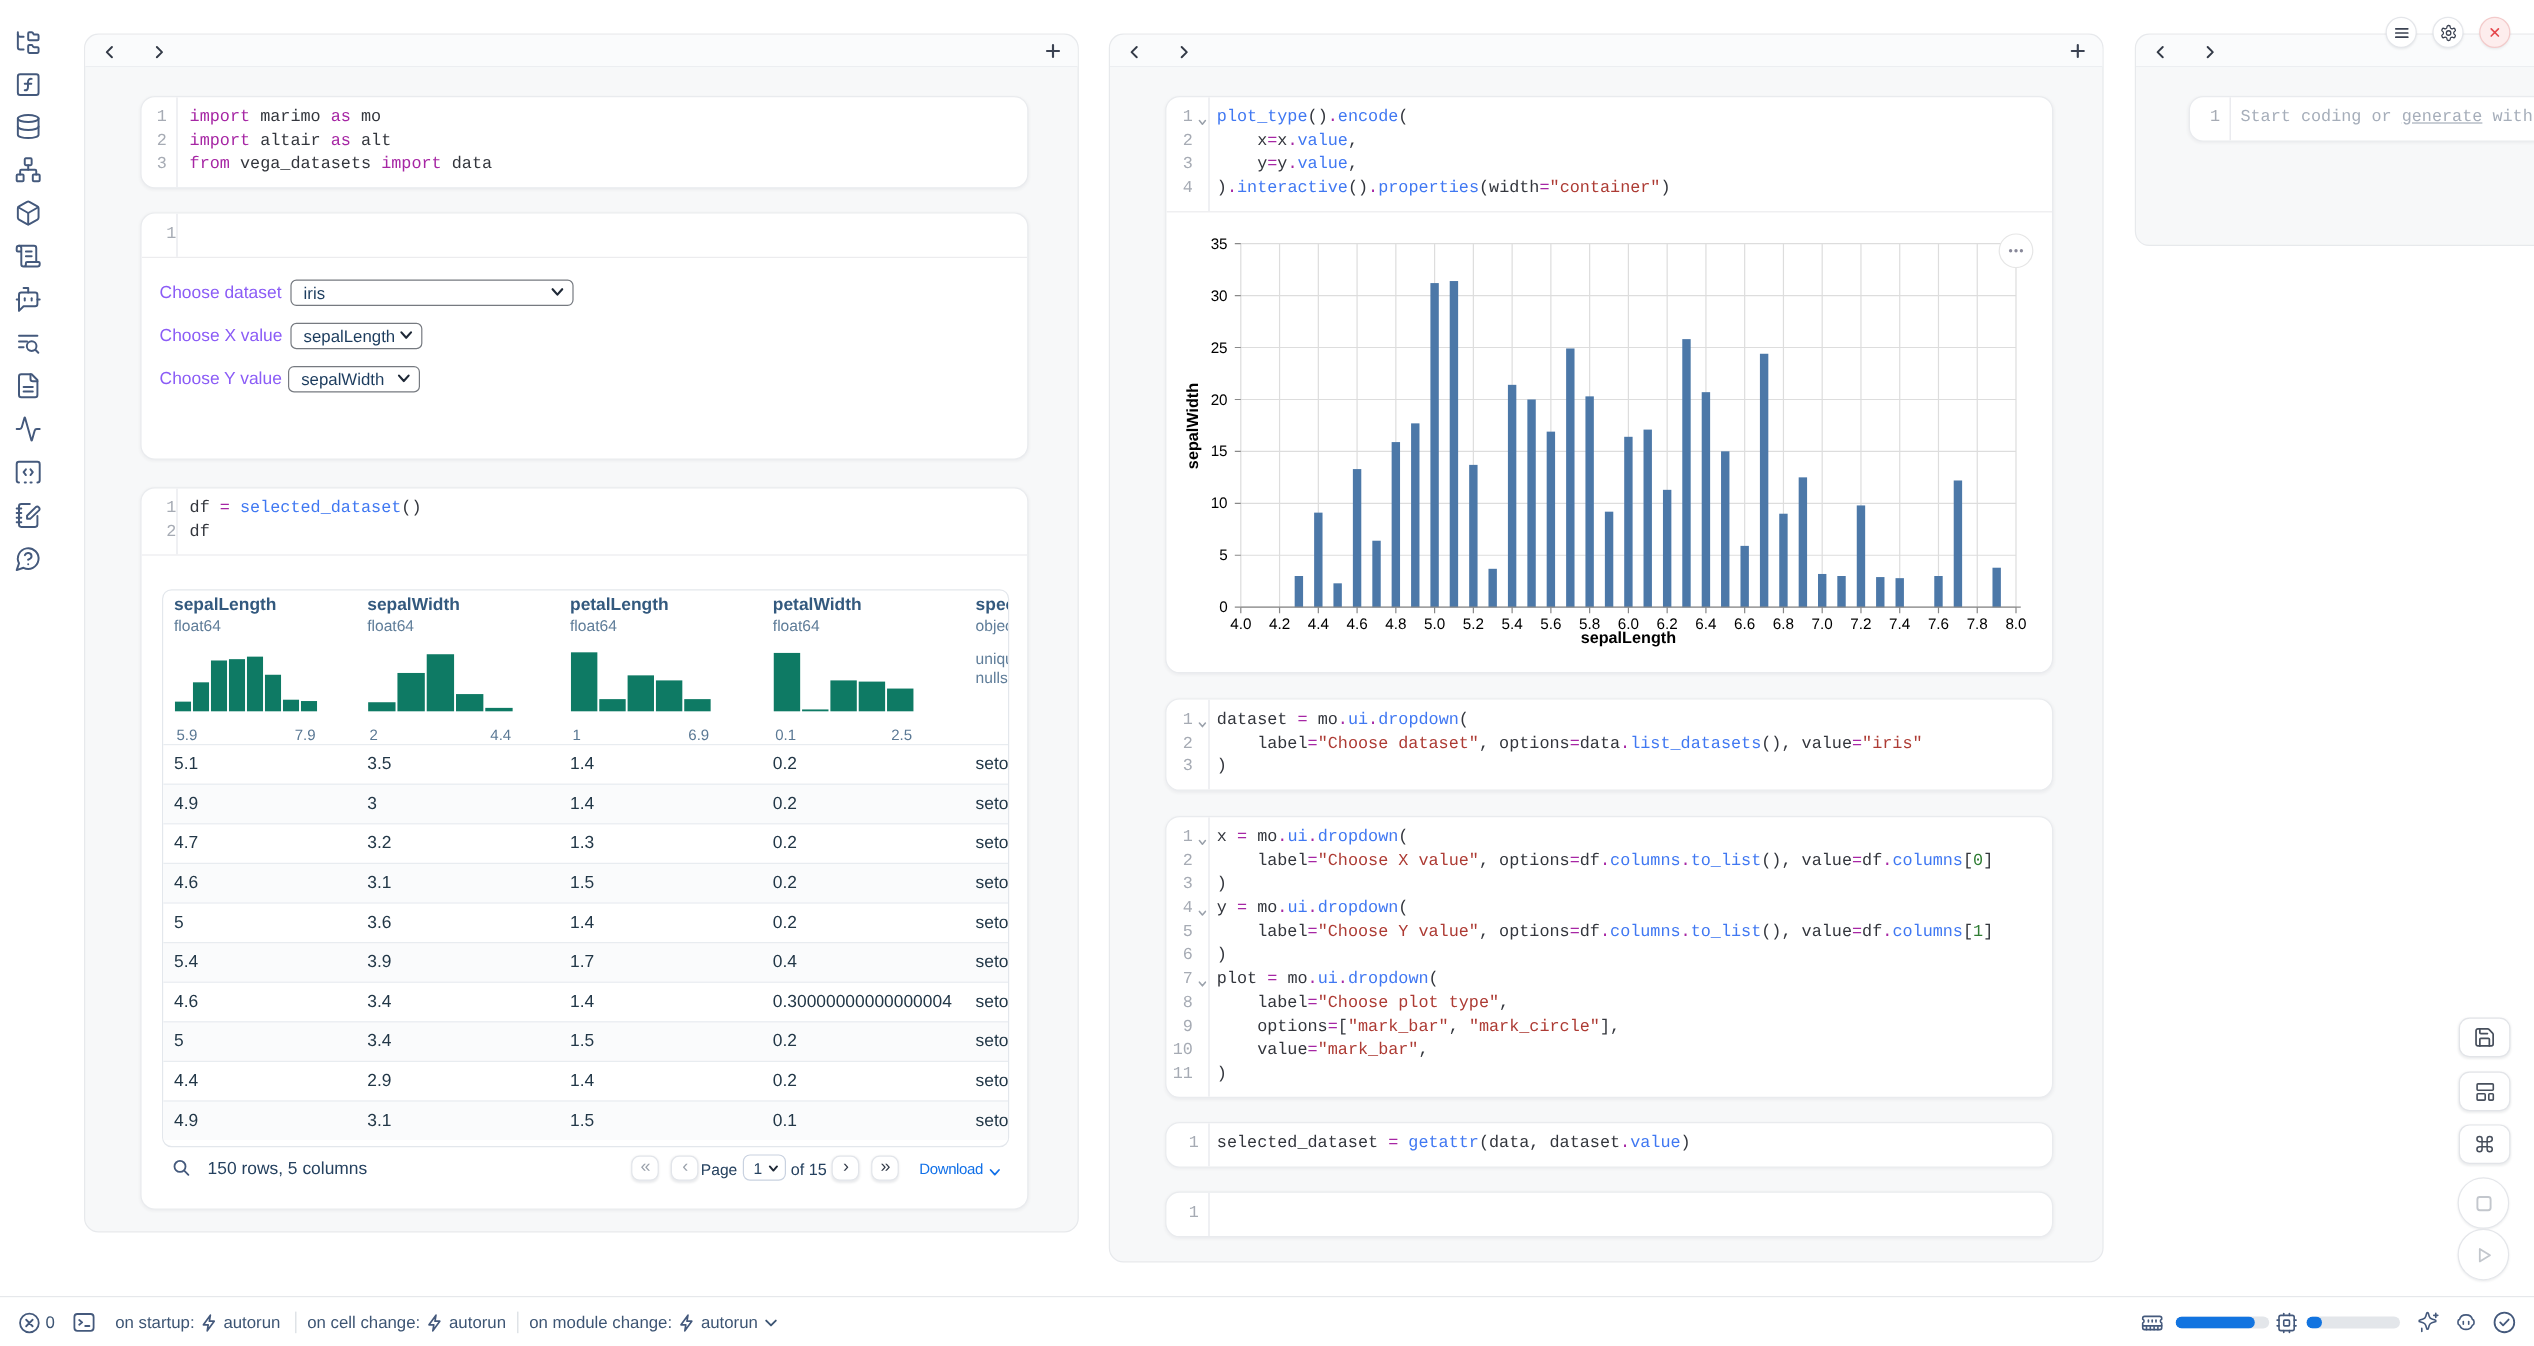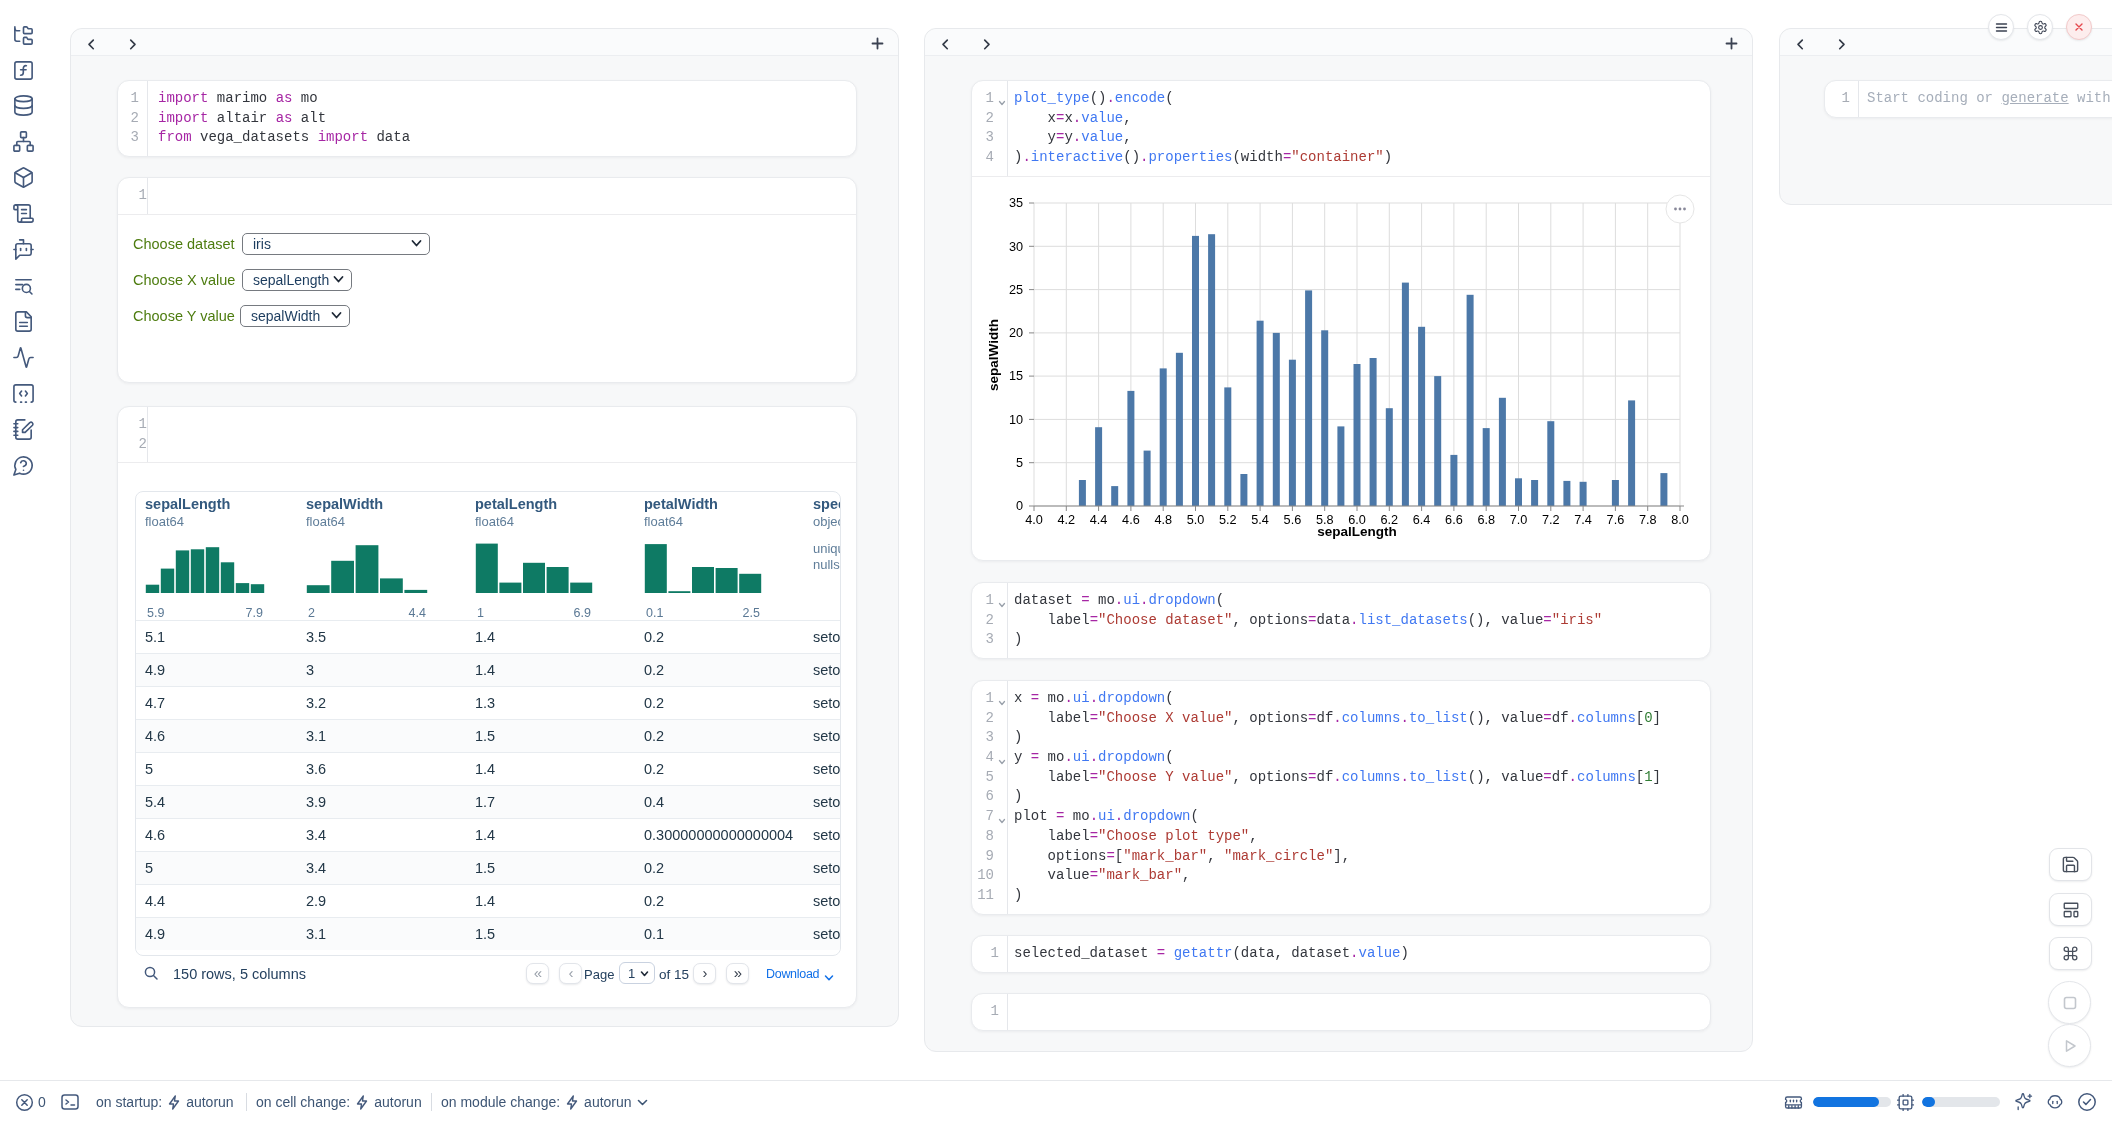--- a/index.html
+++ b/index.html
@@ -10,21 +10,21 @@
   border-bottom:1px solid #eceef1;border-radius:12px 12px 0 0}
 .cell{position:absolute;background:#fff;border:1px solid #e9ebee;border-radius:12px;
   box-shadow:0 1px 3px rgba(15,23,42,.05);overflow:hidden}
 .code{display:flex;font:14px/19.7px "Liberation Mono",monospace;color:#33363d}
 .gut{flex:0 0 30px;padding:8px 0;color:#a6abb4;text-align:right;position:relative;
   border-right:1px solid #e5e7eb}
 .gut div{position:relative}
 .src{padding:8px 0 8px 10px;white-space:pre}
 .k{color:#a626a4}.o{color:#a626a4}.f{color:#4078f2}.s{color:#ad3b34}.n{color:#2f7d33}
 .outp{border-top:1px solid #ececee;position:relative}
-.wlbl{font-size:14.5px;color:#4d7c0f;white-space:nowrap;flex:0 0 auto}
+.wlbl{font-size:14.5px;color:#8b5cf6;white-space:nowrap;flex:0 0 auto}
 .sel{display:inline-flex;align-items:center;justify-content:space-between;height:22px;
   border:1px solid #767a80;border-radius:5px;background:#fff;font-size:14px;color:#1c3c5e;
   padding:0 7px 0 10px;vertical-align:middle}
 .wrow{display:flex;align-items:center;margin-bottom:14px}
 .tbl{position:absolute;background:#fff;border:1px solid #e3e7ec;border-radius:8px;overflow:hidden}
 .thname{font-size:14.5px;font-weight:bold;color:#33597e}
 .thdtype{font-size:13px;color:#5f7d99}
 .minmax{font-size:12.5px;color:#5a7894}
 .trow{display:flex;font-size:14.5px;color:#223747;align-items:center;
   border-top:1px solid #e8ecf0;height:33px}
@@ -172,21 +172,21 @@
     </div>
     <div class="cell" style="left:46px;top:148px;width:740px;height:206px">
       <div class="code">
         <div class="gut">
           <div style="height:19.7px;line-height:19.7px">1</div>
         </div>
       </div>
       <div class="outp" style="padding:18px 0 0 15px;height:170px">
         <div class="wrow">
           <span class="wlbl" style="width:109px">Choose dataset</span>
-          <div class="sel" style="width:188px">
+          <div class="sel" style="width:236px">
             <span>iris</span>
             <svg width="11" height="11" viewBox="0 0 11 11" fill="none" style="">
               <polyline points="1.5 3 5.5 7.5 9.5 3" stroke="#1f2937" stroke-width="1.8" fill="none" stroke-linecap="round" stroke-linejoin="round"></polyline>
             </svg>
           </div>
         </div>
         <div class="wrow">
           <span class="wlbl" style="width:109px">Choose X value</span>
           <div class="sel" style="width:110px">
             <span>sepalLength</span>
@@ -205,20 +205,21 @@
           </div>
         </div>
       </div>
     </div>
     <div class="cell" style="left:46px;top:377px;width:740px;height:602px">
       <div class="code">
         <div class="gut">
           <div style="height:19.7px;line-height:19.7px">1</div>
           <div style="height:19.7px;line-height:19.7px">2</div>
         </div>
+        <div class="src"><div style="height:19.7px;line-height:19.7px">df <span class="o">=</span> <span class="f">selected_dataset</span>()</div><div style="height:19.7px;line-height:19.7px">df</div></div>
       </div>
       <div class="outp" style="height:547px">
         <div class="tbl" style="left:17px;top:28px;width:706px;height:465px">
           <div style="display:flex;padding-top:2px">
             <div style="flex:0 0 161px;padding-left:9px">
               <div class="thname" style="padding-top:2px">sepalLength</div>
               <div class="thdtype" style="margin-top:2px">float64</div>
               <div style="margin-top:12px;height:52px"><svg width="120" height="52" viewBox="0 0 120 52" fill="none" style="">
                   <rect x="0.8" y="43.7" width="13.4" height="8.3" fill="#0e7a64"></rect>
                   <rect x="15.8" y="27.6" width="13.4" height="24.4" fill="#0e7a64"></rect>

